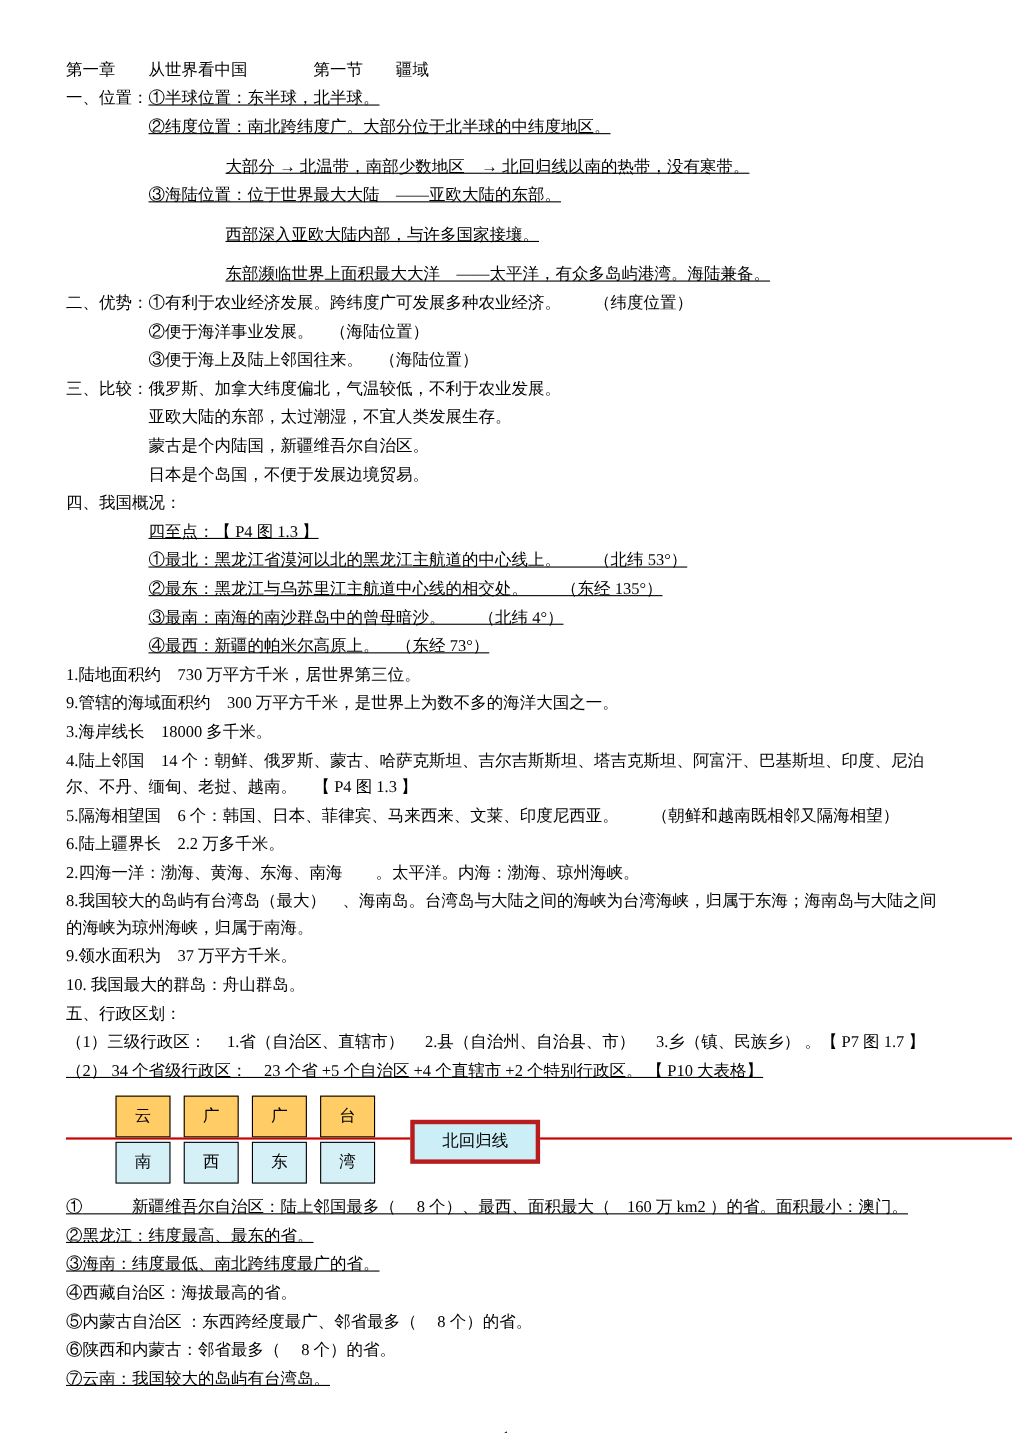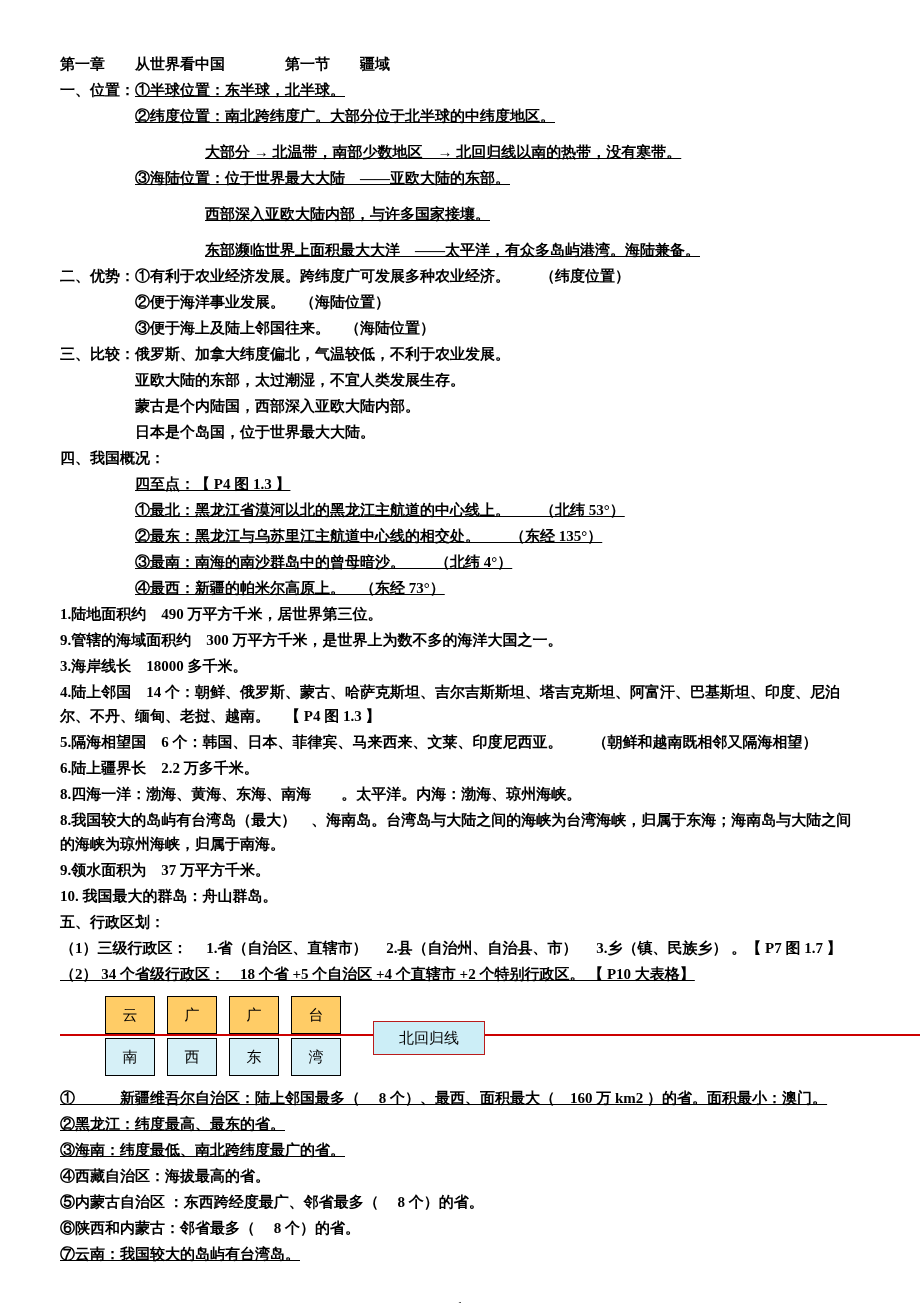--- a/index.html
+++ b/index.html
@@ -5,21 +5,21 @@
     body {
       font-family: "SimSun", "宋体", serif;
       font-size: 15px;
       line-height: 1.6;
       color: #000;
       background: #fff;
       margin: 0;
       padding: 50px 60px;
       width: 800px;
     }
-    .line { margin: 2px 0; font-weight: bold; }
+    .line { margin: 2px 0; }
     .indent1 { padding-left: 75px; }
     .indent2 { padding-left: 145px; margin-top: 12px; }
     .u { text-decoration: underline; }
     .boxes-row {
       display: flex;
       align-items: center;
       margin: 10px 0 10px 45px;
       position: relative;
     }
     .box-col {
@@ -43,21 +43,21 @@
       left: -45px;
       right: -500px;
       top: 38px;
       border-top: 2px solid #cc0000;
       z-index: -1;
     }
     .tropic-box {
       width: 110px;
       height: 32px;
       background: #cceef7;
-      border: 1px solid #b91c1c;
+      border: 4px solid #b91c1c;
       display: flex;
       align-items: center;
       justify-content: center;
       margin-left: 20px;
       margin-top: 4px;
     }
     .pagenum {
       text-align: center;
       margin-top: 30px;
       font-size: 13px;
@@ -80,44 +80,44 @@
 <div class="line">
   <span>二、优势：</span><span>①有利于农业经济发展。跨纬度广可发展多种农业经济。　　（纬度位置）</span>
 </div>
 <div class="line indent1">②便于海洋事业发展。　（海陆位置）</div>
 <div class="line indent1">③便于海上及陆上邻国往来。　（海陆位置）</div>
 
 <div class="line">
   <span>三、比较：</span><span>俄罗斯、加拿大纬度偏北，气温较低，不利于农业发展。</span>
 </div>
 <div class="line indent1">亚欧大陆的东部，太过潮湿，不宜人类发展生存。</div>
-<div class="line indent1">蒙古是个内陆国，西部深入亚欧大陆内部。</div>
-<div class="line indent1">日本是个岛国，位于世界最大大陆。</div>
+<div class="line indent1">蒙古是个内陆国，新疆维吾尔自治区。</div>
+<div class="line indent1">日本是个岛国，不便于发展边境贸易。</div>
 
 <div class="line">四、我国概况：</div>
 <div class="line indent1"><span class="u">四至点：【 P4  图  1.3 】</span></div>
 <div class="line indent1"><span class="u">①最北：黑龙江省漠河以北的黑龙江主航道的中心线上。　　（北纬  53°）</span></div>
 <div class="line indent1"><span class="u">②最东：黑龙江与乌苏里江主航道中心线的相交处。　　（东经  135°）</span></div>
 <div class="line indent1"><span class="u">③最南：南海的南沙群岛中的曾母暗沙。　　（北纬  4°）</span></div>
 <div class="line indent1"><span class="u">④最西：新疆的帕米尔高原上。　（东经  73°）</span></div>
 
-<div class="line">1.陆地面积约　490 万平方千米，居世界第三位。</div>
+<div class="line">1.陆地面积约　730 万平方千米，居世界第三位。</div>
 <div class="line">9.管辖的海域面积约　300 万平方千米，是世界上为数不多的海洋大国之一。</div>
 <div class="line">3.海岸线长　18000 多千米。</div>
 <div class="line">4.陆上邻国　14 个：朝鲜、俄罗斯、蒙古、哈萨克斯坦、吉尔吉斯斯坦、塔吉克斯坦、阿富汗、巴基斯坦、印度、尼泊尔、不丹、缅甸、老挝、越南。　【 P4  图  1.3 】</div>
 <div class="line">5.隔海相望国　6 个：韩国、日本、菲律宾、马来西来、文莱、印度尼西亚。　　（朝鲜和越南既相邻又隔海相望）</div>
 <div class="line">6.陆上疆界长　2.2 万多千米。</div>
-<div class="line">8.四海一洋：渤海、黄海、东海、南海　　。太平洋。内海：渤海、琼州海峡。</div>
+<div class="line">2.四海一洋：渤海、黄海、东海、南海　　。太平洋。内海：渤海、琼州海峡。</div>
 <div class="line">8.我国较大的岛屿有台湾岛（最大）　、海南岛。台湾岛与大陆之间的海峡为台湾海峡，归属于东海；海南岛与大陆之间的海峡为琼州海峡，归属于南海。</div>
 <div class="line">9.领水面积为　37 万平方千米。</div>
 <div class="line">10.  我国最大的群岛：舟山群岛。</div>
 
 <div class="line">五、行政区划：</div>
 <div class="line">（1）三级行政区：　 1.省（自治区、直辖市）　 2.县（自治州、自治县、市）　 3.乡（镇、民族乡） 。【 P7  图  1.7 】</div>
-<div class="line"><span class="u">（2） 34 个省级行政区：　18 个省 +5 个自治区 +4 个直辖市 +2 个特别行政区。 【 P10  大表格】</span></div>
+<div class="line"><span class="u">（2） 34 个省级行政区：　23 个省 +5 个自治区 +4 个直辖市 +2 个特别行政区。 【 P10  大表格】</span></div>
 
 <div class="boxes-row">
   <div class="tropic-line"></div>
   <div class="box-col">
     <div class="box top">云</div>
     <div class="box bot">南</div>
   </div>
   <div class="box-col">
     <div class="box top">广</div>
     <div class="box bot">西</div>

